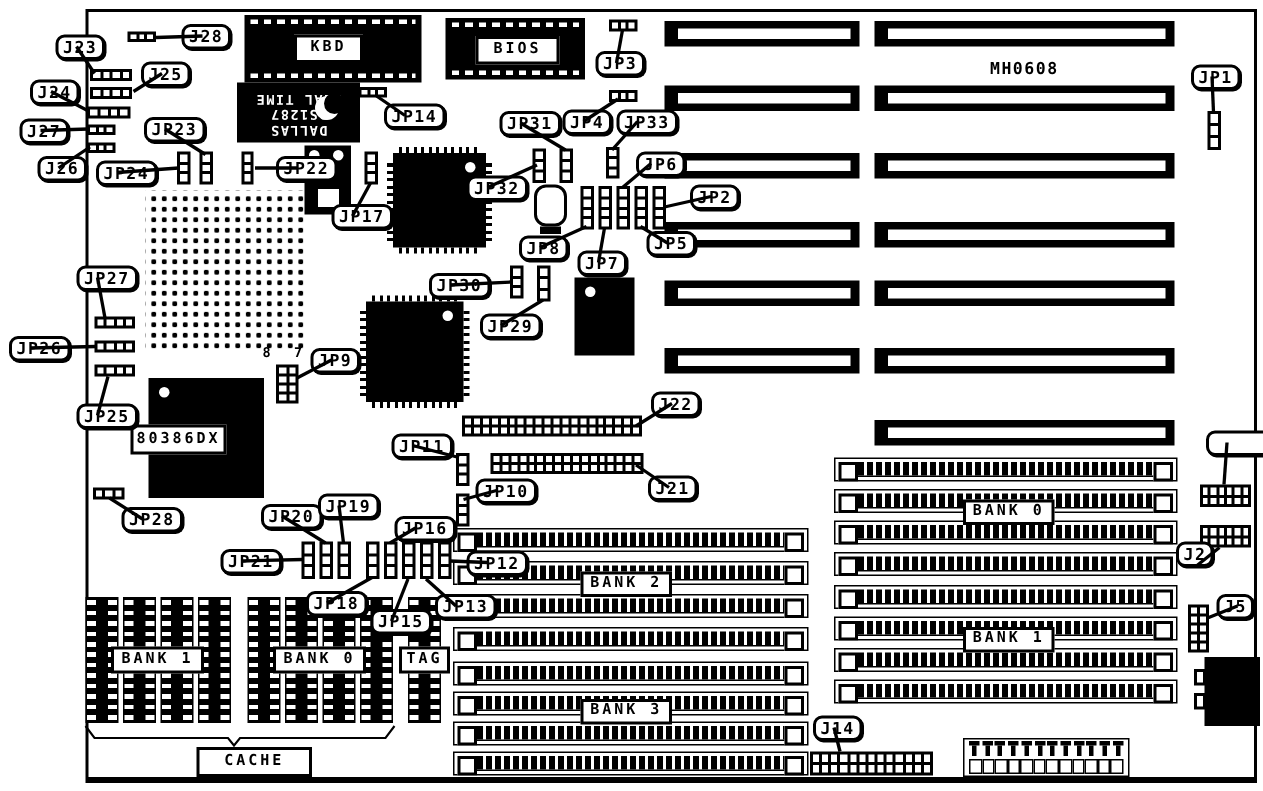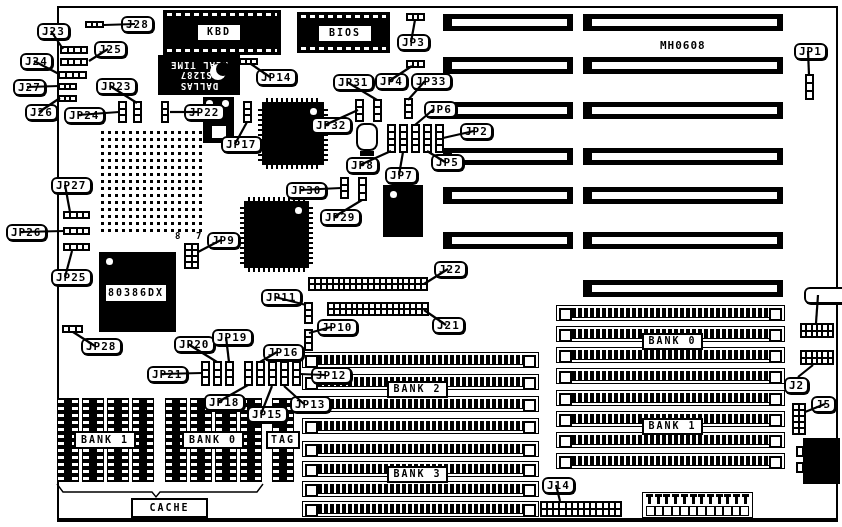--- a/index.html
+++ b/index.html
@@ -611,21 +611,21 @@
           <div class="psq"></div>
           <div class="psq"></div>
           <div class="psq"></div>
           <div class="psq"></div>
           <div class="psq"></div>
           <div class="psq"></div>
         </div>
       </div>
       <div class="clabel" style="position: absolute; left: 196px; top: 23px; width: 46px; height: 19px; box-sizing: border-box;">KBD</div>
       <div class="clabel" style="position: absolute; left: 317px; top: 24px; width: 56px; height: 19px; box-sizing: border-box;">BIOS</div>
-      <div class="clabel" style="position: absolute; left: 104px; top: 283px; width: 64px; height: 20px; box-sizing: border-box;">80386DX</div>
+      <div class="clabel" style="position: absolute; left: 87px; top: 283px; width: 64px; height: 20px; box-sizing: border-box;">80386DX</div>
       <div class="clabel" style="position: absolute; left: 74px; top: 431px; width: 62px; height: 18px; box-sizing: border-box;">BANK 1</div>
       <div class="clabel" style="position: absolute; left: 182px; top: 431px; width: 62px; height: 18px; box-sizing: border-box;">BANK 0</div>
       <div class="clabel" style="position: absolute; left: 266px; top: 431px; width: 34px; height: 18px; box-sizing: border-box;">TAG</div>
       <div class="clabel" style="position: absolute; left: 387px; top: 381px; width: 61px; height: 17px; box-sizing: border-box;">BANK 2</div>
       <div class="clabel" style="position: absolute; left: 387px; top: 466px; width: 61px; height: 17px; box-sizing: border-box;">BANK 3</div>
       <div class="clabel" style="position: absolute; left: 642px; top: 333px; width: 61px; height: 17px; box-sizing: border-box;">BANK 0</div>
       <div class="clabel" style="position: absolute; left: 642px; top: 418px; width: 61px; height: 17px; box-sizing: border-box;">BANK 1</div>
       <div class="clabel" style="position: absolute; left: 131px; top: 498px; width: 77px; height: 20px; box-sizing: border-box;">CACHE</div>
       <div class="callout" style="position: absolute; left: 37px; top: 23px; box-sizing: border-box;">J23</div>
       <div class="callout" style="position: absolute; left: 121px; top: 16px; box-sizing: border-box;">J28</div>
@@ -662,21 +662,21 @@
       <div class="callout" style="position: absolute; left: 174px; top: 336px; box-sizing: border-box;">JP20</div>
       <div class="callout" style="position: absolute; left: 212px; top: 329px; box-sizing: border-box;">JP19</div>
       <div class="callout" style="position: absolute; left: 147px; top: 366px; box-sizing: border-box;">JP21</div>
       <div class="callout" style="position: absolute; left: 263px; top: 344px; box-sizing: border-box;">JP16</div>
       <div class="callout" style="position: absolute; left: 311px; top: 367px; box-sizing: border-box;">JP12</div>
       <div class="callout" style="position: absolute; left: 204px; top: 394px; box-sizing: border-box;">JP18</div>
       <div class="callout" style="position: absolute; left: 247px; top: 406px; box-sizing: border-box;">JP15</div>
       <div class="callout" style="position: absolute; left: 290px; top: 396px; box-sizing: border-box;">JP13</div>
       <div class="callout" style="position: absolute; left: 794px; top: 43px; box-sizing: border-box;">JP1</div>
       <div class="callout" style="position: absolute; left: 804px; top: 287px; box-sizing: border-box; padding-left: 45px;">J3</div>
-      <div class="callout" style="position: absolute; left: 784px; top: 377px; box-sizing: border-box;">J2</div>
+      <div class="callout" style="position: absolute; left: 784px; top: 361px; box-sizing: border-box;">J2</div>
       <div class="callout" style="position: absolute; left: 811px; top: 396px; box-sizing: border-box;">J5</div>
       <div class="callout" style="position: absolute; left: 542px; top: 477px; box-sizing: border-box;">J14</div>
     </div>
   <svg id="overlay" width="842" height="527" viewBox="0 0 842 527">
       <line x1="51" y1="31" x2="63" y2="49" stroke="#000000" stroke-width="2.2"></line>
       <line x1="135" y1="24" x2="104" y2="25" stroke="#000000" stroke-width="2.2"></line>
       <line x1="108" y1="49" x2="89" y2="61" stroke="#000000" stroke-width="2.2"></line>
       <line x1="34" y1="61" x2="59" y2="74" stroke="#000000" stroke-width="2.2"></line>
       <line x1="27" y1="87" x2="59" y2="86" stroke="#000000" stroke-width="2.2"></line>
       <line x1="39" y1="112" x2="60" y2="98" stroke="#000000" stroke-width="2.2"></line>

